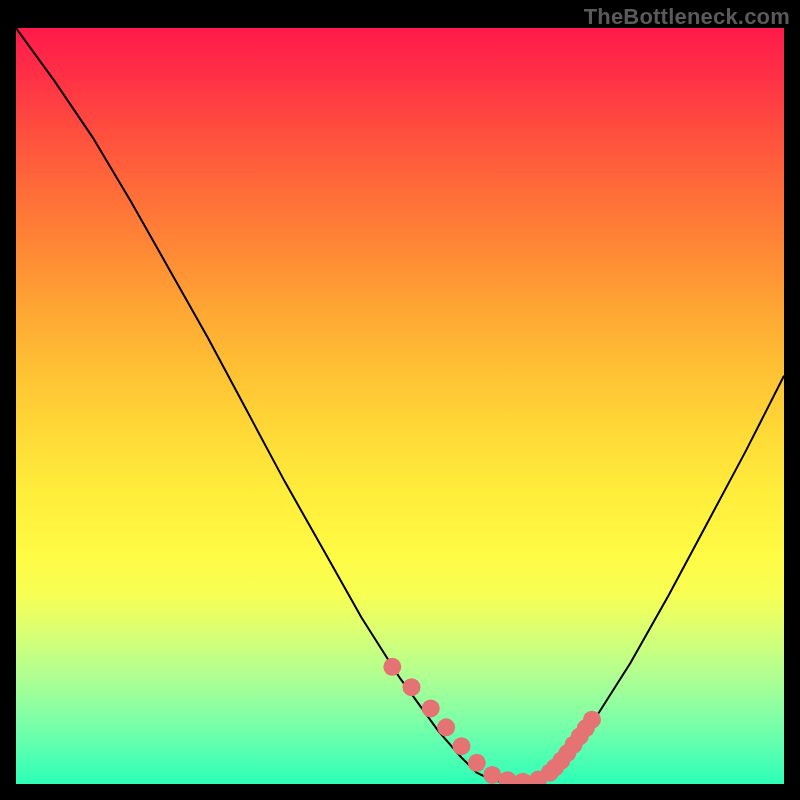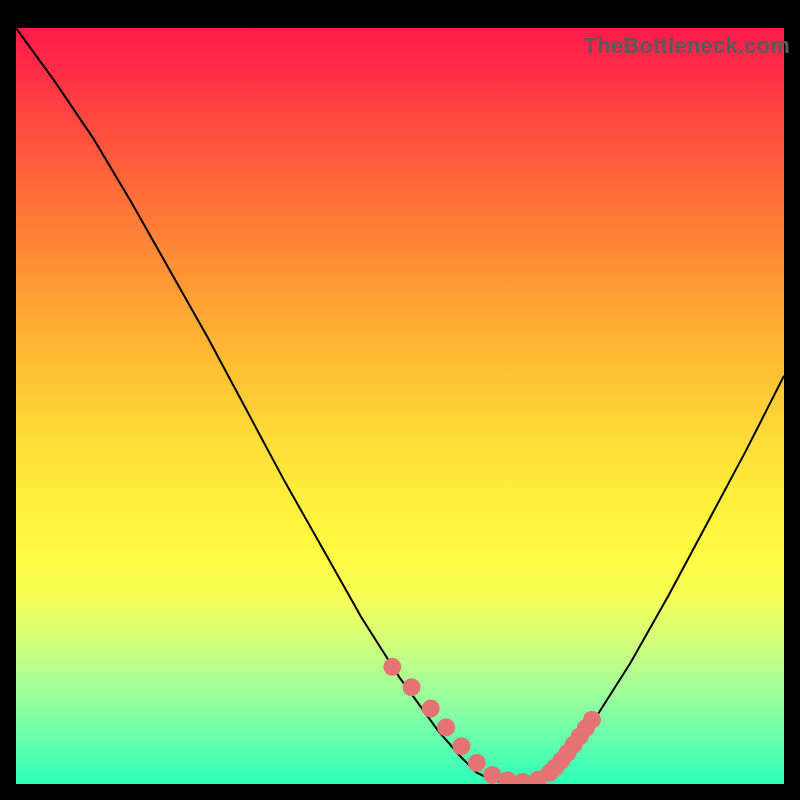--- a/index.html
+++ b/index.html
@@ -13,21 +13,20 @@
   .watermark {
     position: absolute;
     top: 4px;
     right: 10px;
     font-family: Arial, Helvetica, sans-serif;
     font-size: 22px;
     font-weight: 600;
     color: #5a5a5a;
     letter-spacing: 0.2px;
     z-index: 10;
-    margin-top: 29px;
   }
   .plot-area {
     position: absolute;
     left: 16px;
     top: 28px;
     width: 768px;
     height: 756px;
     background: linear-gradient(to bottom,
       #ff1a4a 0%,
       #ff2f46 6%,

